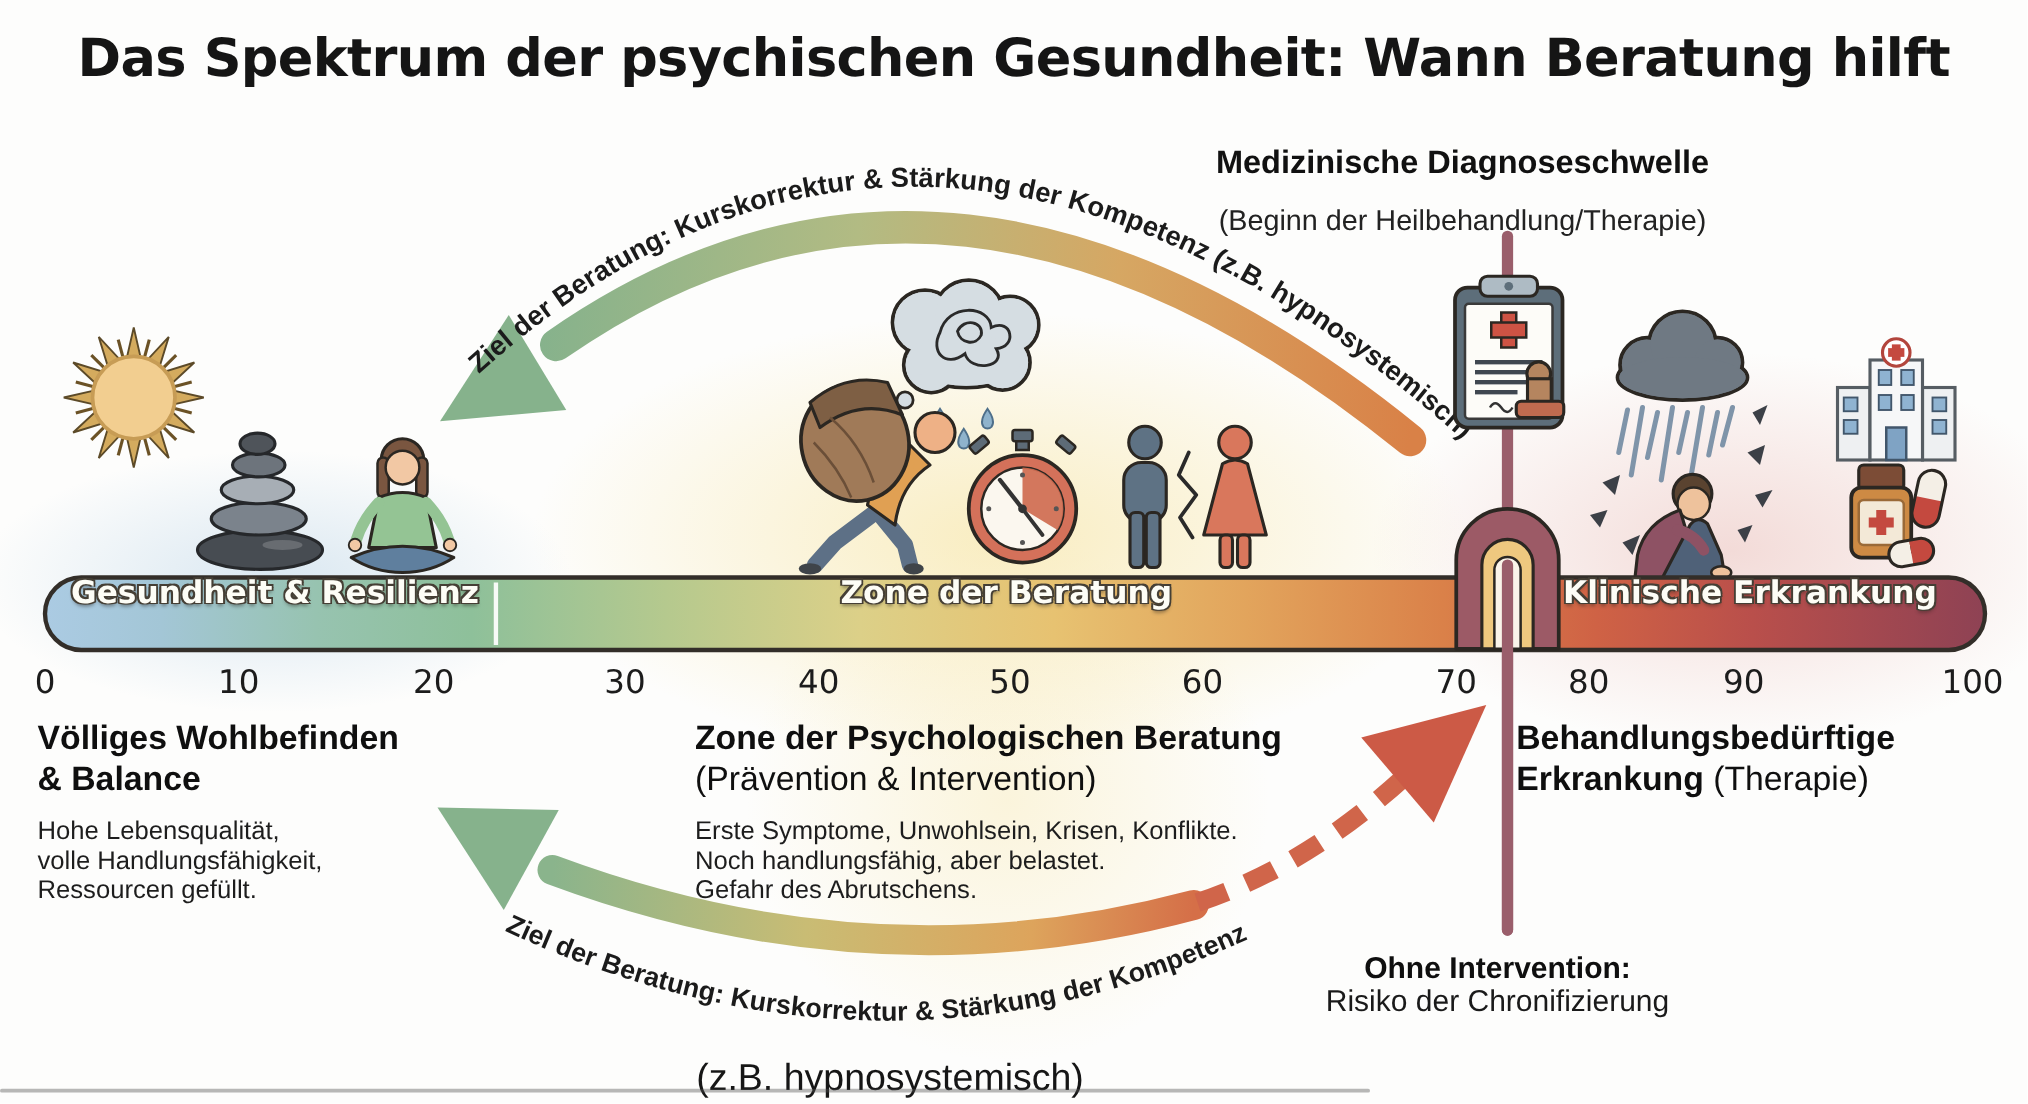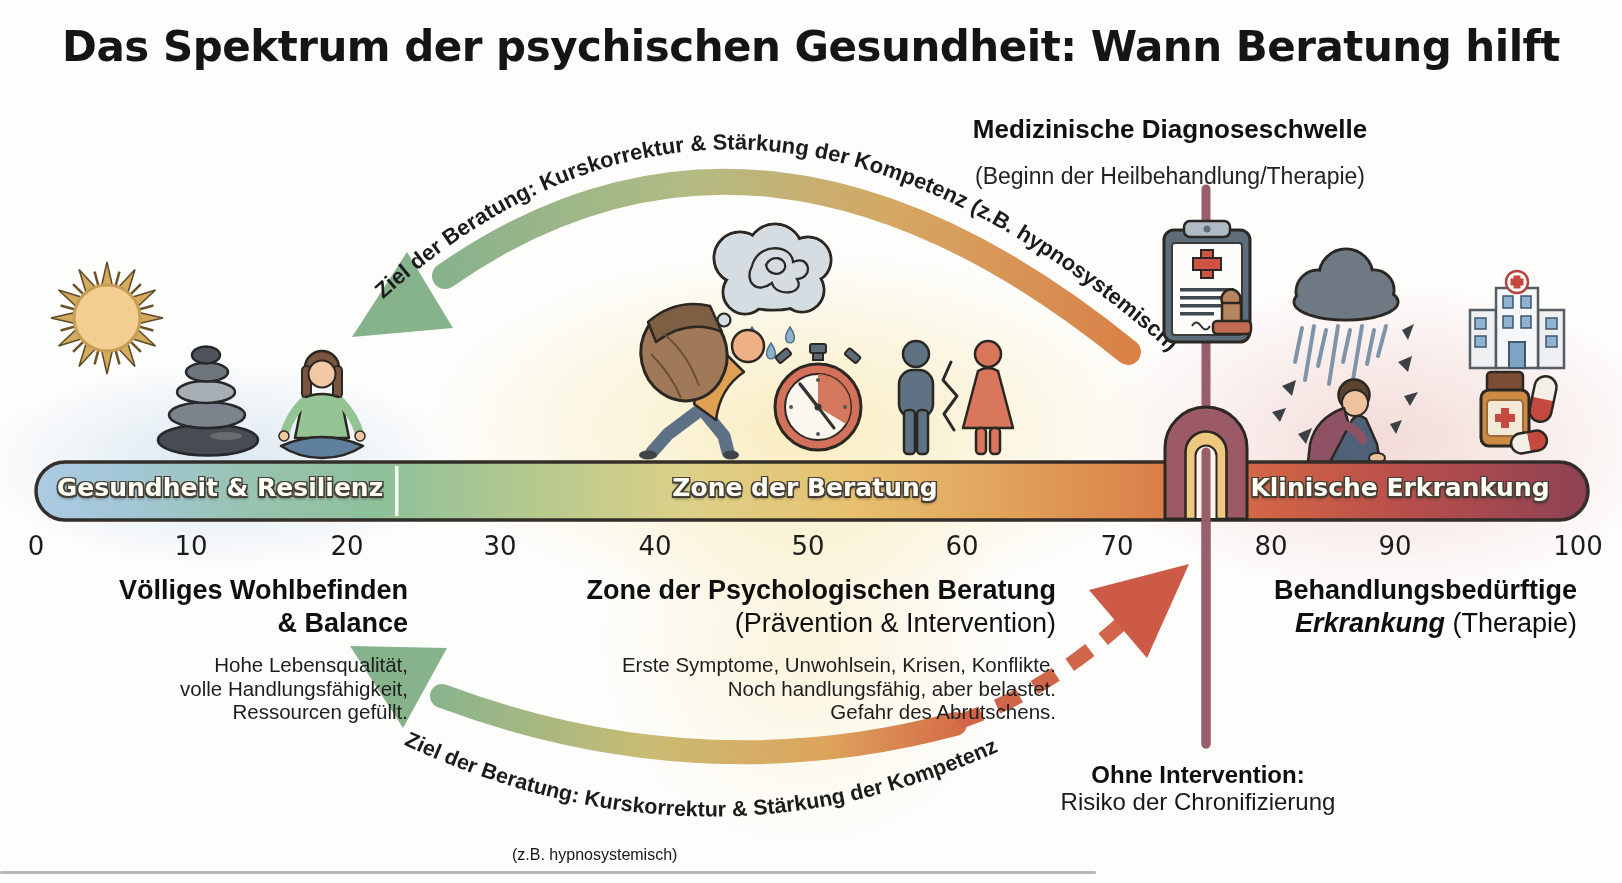--- a/index.html
+++ b/index.html
@@ -17,38 +17,38 @@
   .gfx{left:0;top:0;}
   .page-title{
     top:22px;left:0;width:1622px;text-align:center;
     font-family:"DejaVu Sans","Liberation Sans",sans-serif;
     font-size:42px;font-weight:bold;color:#151515;letter-spacing:-.5px;
   }
   .threshold-label{left:965px;top:114px;width:410px;text-align:center;}
   .threshold-label .h{font-size:26px;font-weight:bold;color:#111;line-height:30px;}
   .threshold-label .s{font-size:23px;color:#222;line-height:28px;margin-top:18px;}
   .zone-label{
-    top:473px;transform:translateX(-50%);white-space:nowrap;
+    top:459px;transform:translateX(-50%);white-space:nowrap;
     font-family:"DejaVu Sans","Liberation Sans",sans-serif;
     font-size:25px;font-weight:bold;color:#fdfdf6;
     text-shadow:-1.5px -1.5px 0 #453f35, 1.5px -1.5px 0 #453f35, -1.5px 1.5px 0 #453f35, 1.5px 1.5px 0 #453f35, 0 3px 3px rgba(40,35,30,.45);
   }
   .tick{
     top:531px;transform:translateX(-50%);white-space:nowrap;
     font-family:"DejaVu Sans","Liberation Sans",sans-serif;
     font-size:26px;color:#1c1c1c;
   }
-  .col{text-align:right;}
+  .col{text-align:left;}
   .col .h1{font-size:27px;font-weight:bold;color:#0f0f0f;line-height:33px;}
   .col .h2{font-size:27px;color:#0f0f0f;line-height:33px;}
-  .col .h2 .b, .col .h1 .b{font-weight:bold;font-style:italic;}
+  .col .h2 .b, .col .h1 .b{font-weight:bold;}
   .col .body{margin-top:13px;font-size:20.5px;line-height:23.5px;color:#1d1d1d;}
   .warning{left:1032px;top:761px;width:332px;text-align:center;font-size:24px;line-height:27px;}
   .warning .b{font-weight:bold;color:#0f0f0f;}
-  .zb-label{left:512px;top:846px;width:400px;font-size:16px;font-weight:500;color:#161616;}
+  .zb-label{left:512px;top:846px;width:400px;text-align:center;font-size:30px;font-weight:500;color:#161616;}
   .bottom-line{left:0;top:871px;width:1096px;height:2.5px;background:#4d4d4d;opacity:.4;border-radius:2px;}
   .curved{font-family:"Liberation Sans",sans-serif;font-size:22px;font-weight:600;fill:#1b1b1b;}
   .curved-sm{font-size:21.5px;}
 </style>
 </head>
 <body>
 
 <div class="stage">
 
   <svg class="abs gfx" width="1622" height="883" viewBox="0 0 1622 883">
@@ -349,21 +349,21 @@
   <span class="abs zone-label" style="left:1400px">Klinische Erkrankung</span>
 
   <div>
     <span class="abs tick" style="left:36px">0</span>
     <span class="abs tick" style="left:191px">10</span>
     <span class="abs tick" style="left:347px">20</span>
     <span class="abs tick" style="left:500px">30</span>
     <span class="abs tick" style="left:655px">40</span>
     <span class="abs tick" style="left:808px">50</span>
     <span class="abs tick" style="left:962px">60</span>
-    <span class="abs tick" style="left:1117px">70</span>
+    <span class="abs tick" style="left:1165px">70</span>
     <span class="abs tick" style="left:1271px">80</span>
     <span class="abs tick" style="left:1395px">90</span>
     <span class="abs tick" style="left:1578px">100</span>
   </div>
 
   <div class="abs col" style="left:30px;top:574px;width:378px">
     <div class="h1">Völliges Wohlbefinden</div>
     <div class="h1">&amp; Balance</div>
     <div class="body">
       <div>Hohe Lebensqualität,</div>

